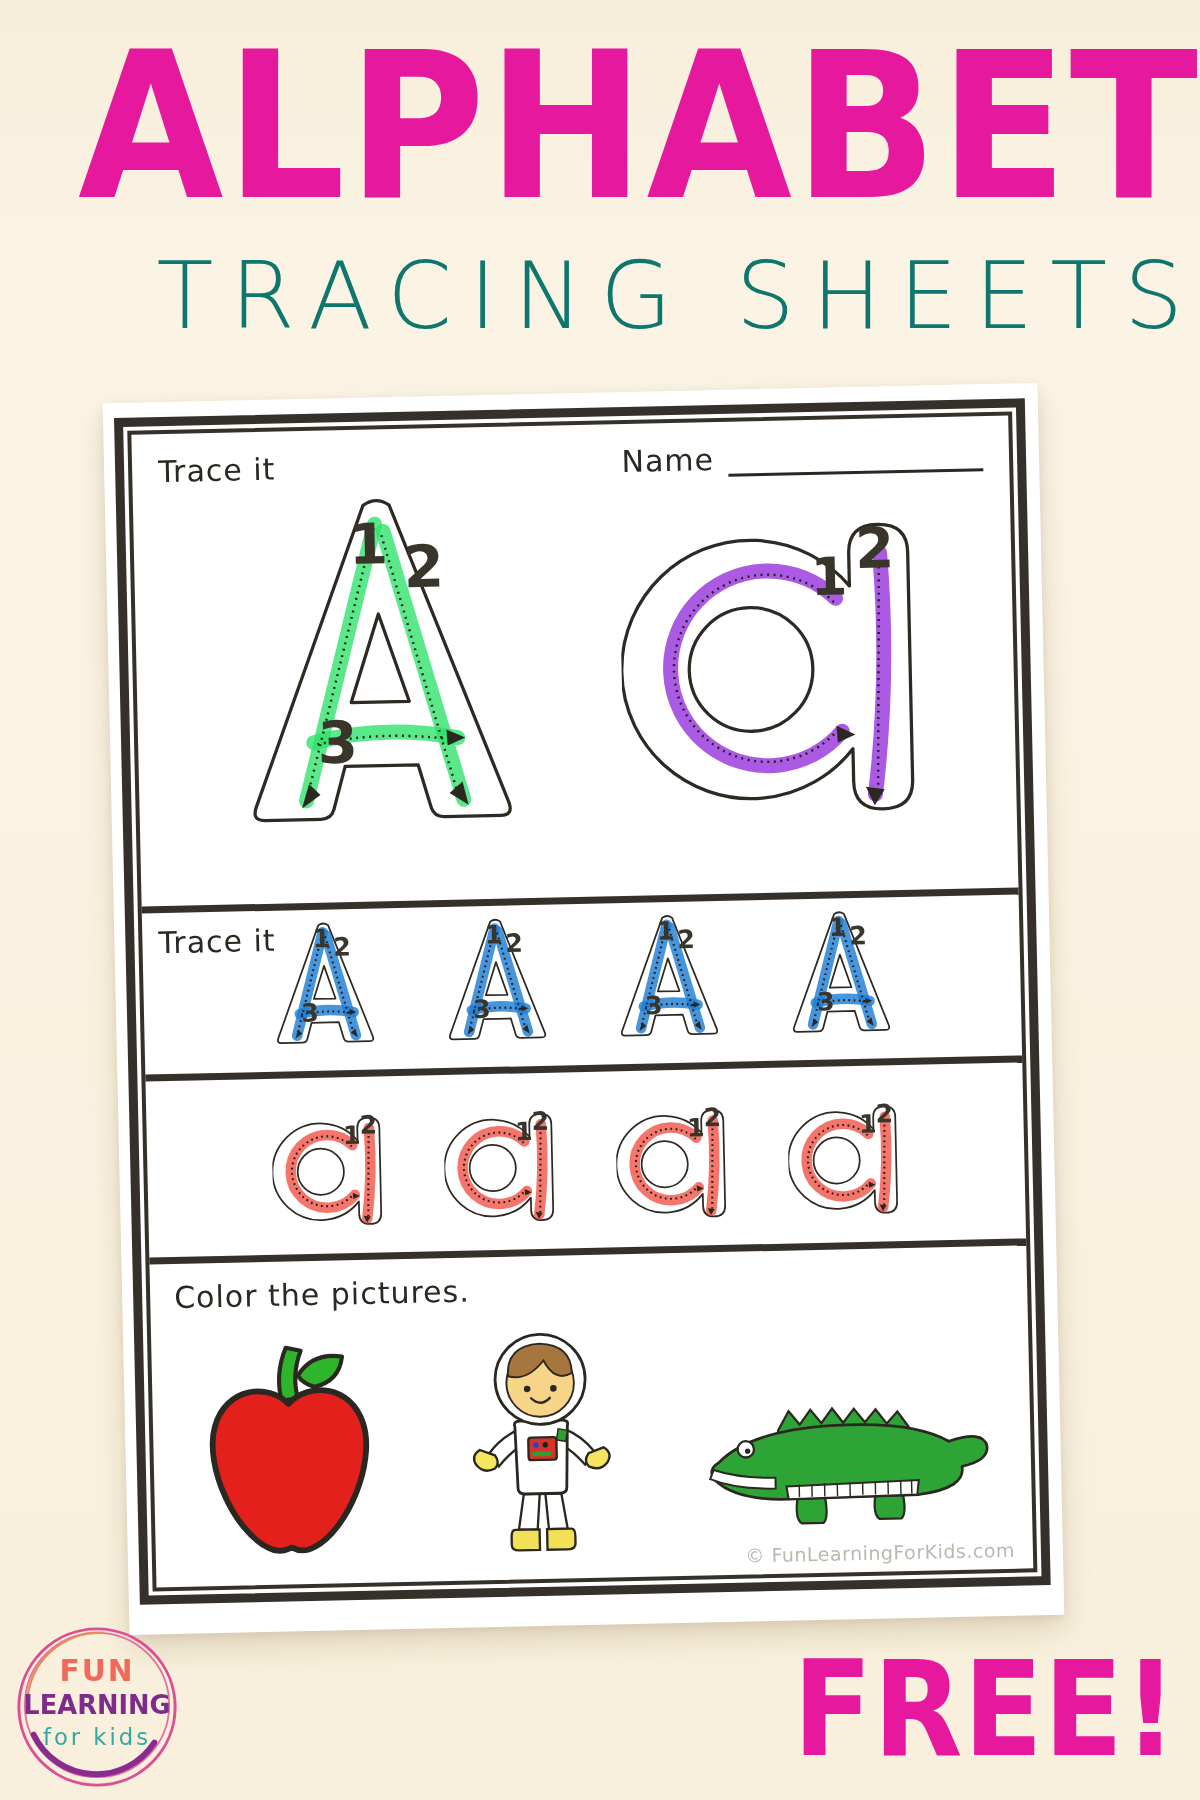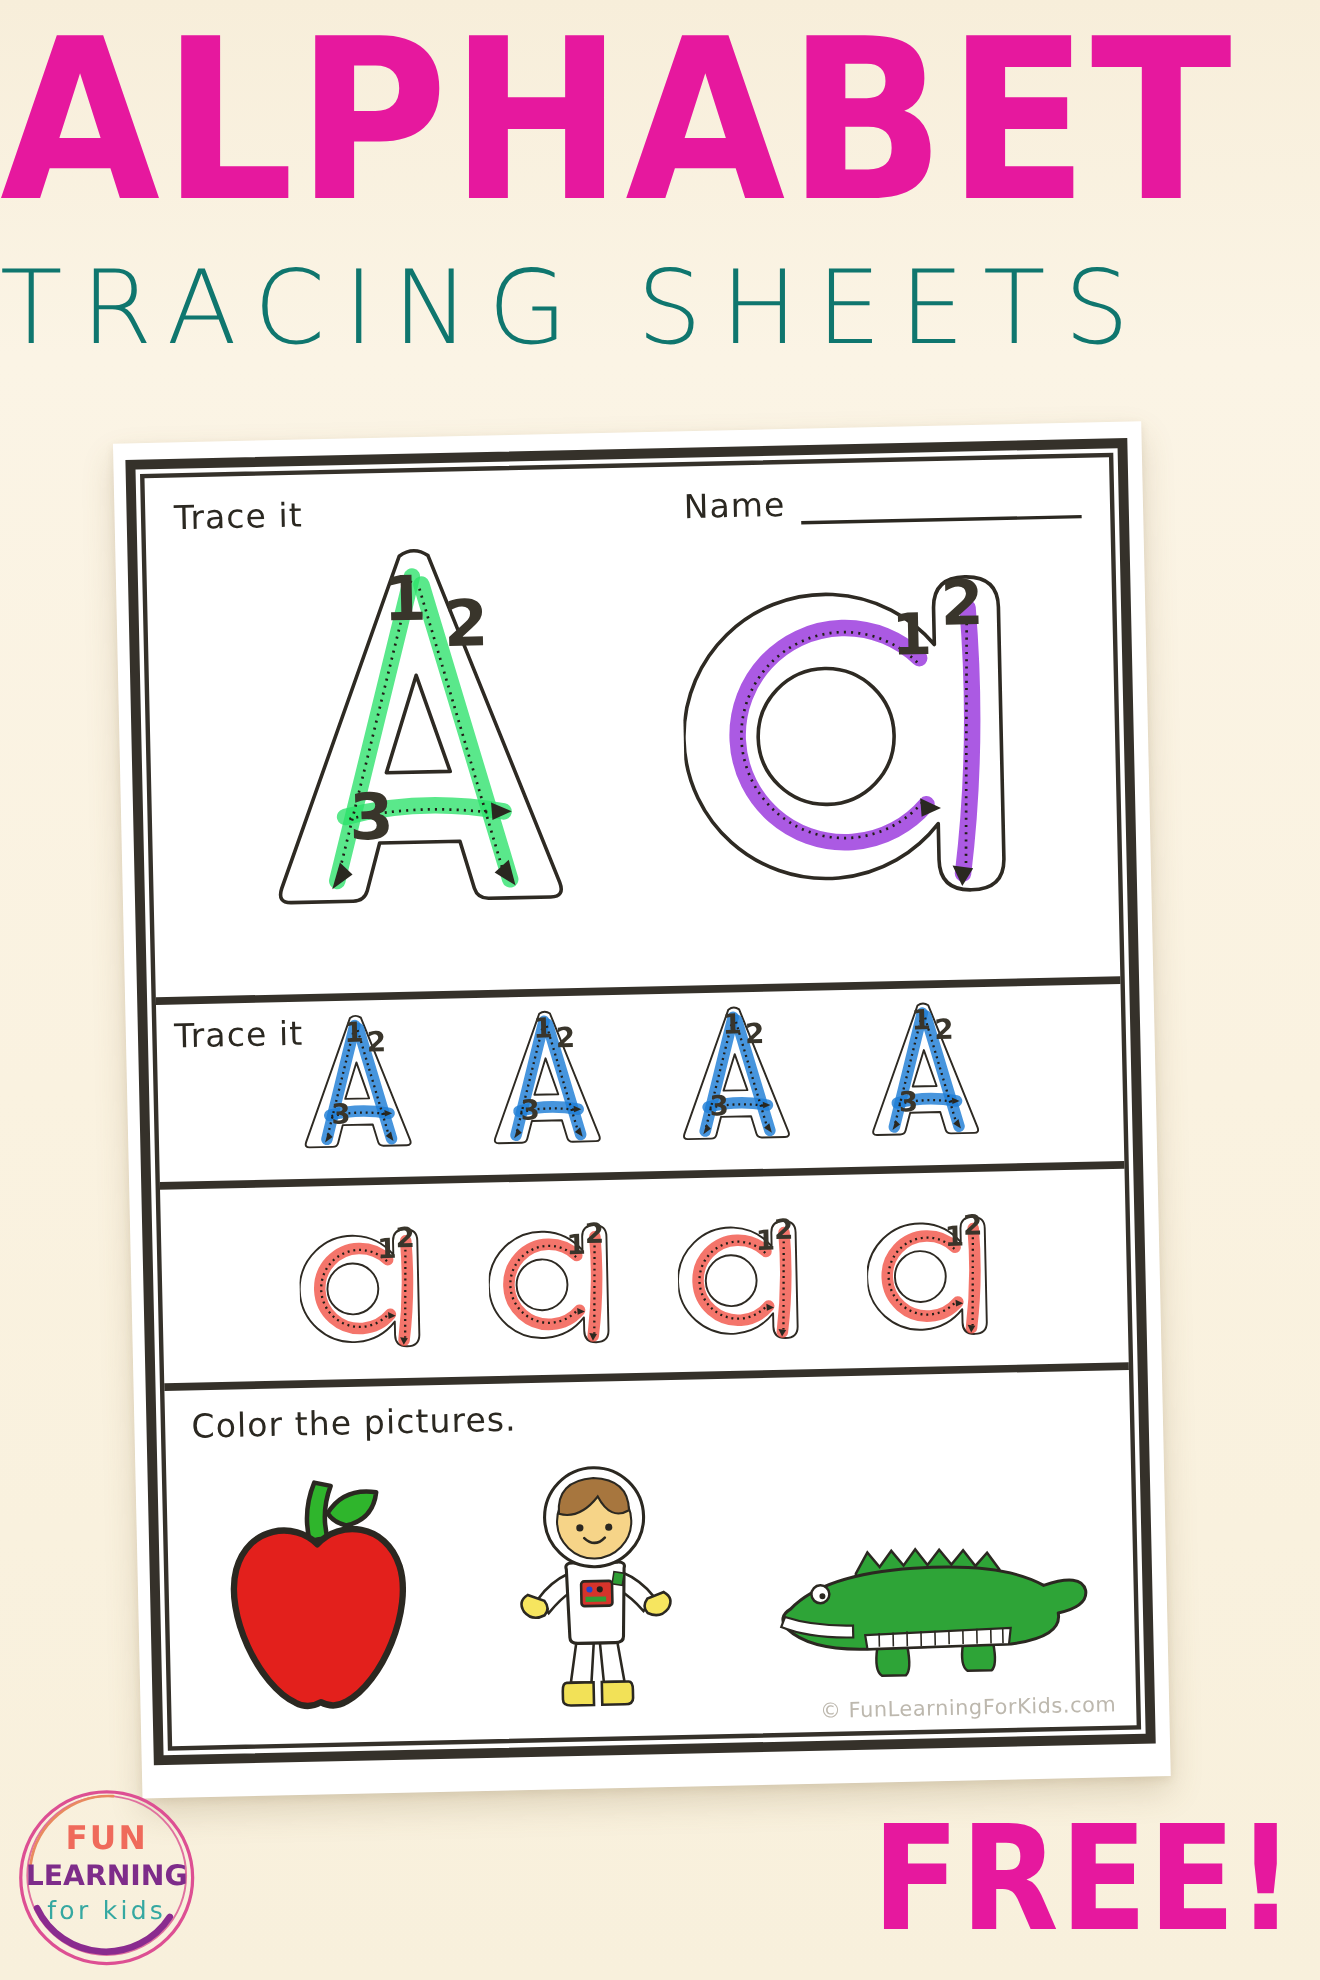--- a/index.html
+++ b/index.html
@@ -4,21 +4,21 @@
 <style>
   * { margin:0; padding:0; box-sizing:border-box; }
   html,body { width:1200px; height:1800px; }
   body {
     font-family:"DejaVu Sans","Liberation Sans",sans-serif;
     background:#FAF2E1;
     background-image:linear-gradient(180deg,#f7eeda 0%,#fbf4e5 18%,#faf2e0 55%,#f8f0dc 100%);
     position:relative; overflow:hidden; color:#23201a;
   }
   
-  .hero { text-align:left; }
+  .hero { text-align:right; padding-top:16px; }
   .title {
     font-size:188px; font-weight:800; letter-spacing:2px; line-height:205px;
     color:#E6189E; transform:scaleY(1.08); transform-origin:top center;
   }
   .subtitle {
     margin-top:28px; font-size:93px; font-weight:100; letter-spacing:17px;
     color:#0f766e; line-height:95px;
   }
   
   .paper {

